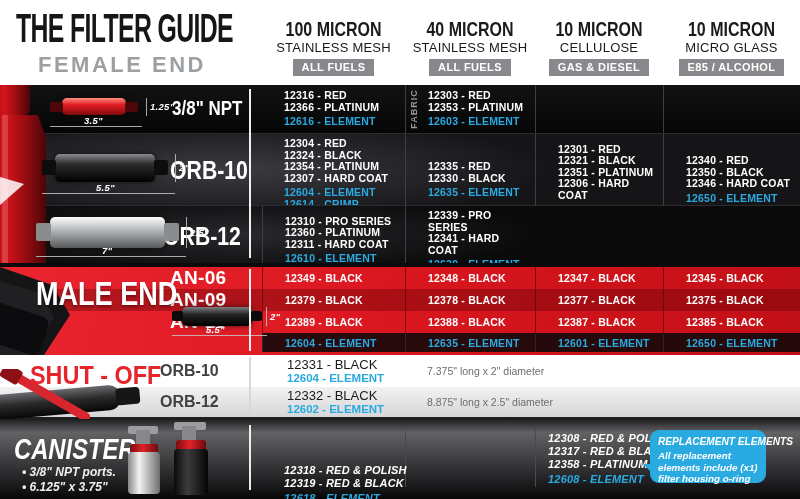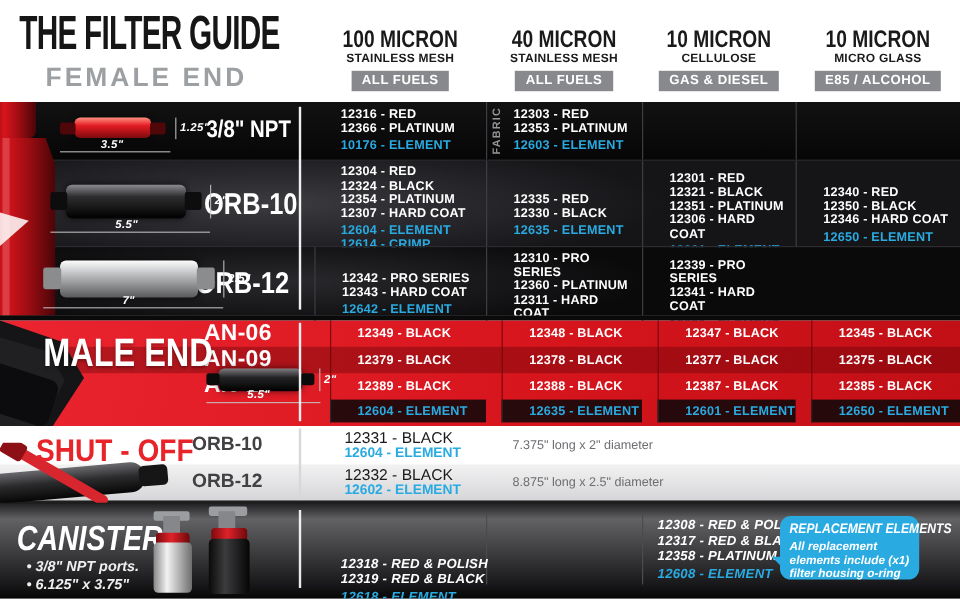--- a/index.html
+++ b/index.html
@@ -8,21 +8,21 @@
   
   .hdr{position:absolute;left:0;top:0;width:800px;height:85px;background:#fff;}
   .title{position:absolute;left:16px;top:6px;font-size:40px;font-weight:800;color:#161616;
          transform:scaleX(.62);transform-origin:left top;letter-spacing:-1px;white-space:nowrap;}
   .subtitle{position:absolute;left:38px;top:52px;font-size:22px;font-weight:800;color:#9da0a3;
             letter-spacing:2.5px;white-space:nowrap;}
   .cols{position:absolute;left:262px;top:0;width:538px;height:85px;display:grid;
         grid-template-columns:143px 130px 128px 137px;align-items:end;padding-bottom:9px;
         box-sizing:border-box;text-align:center;}
   .micron{font-size:20px;font-weight:800;color:#1a1a1a;transform:scaleX(.8);white-space:nowrap;}
-  .media{font-size:10px;font-weight:700;color:#1a1a1a;letter-spacing:.2px;margin-top:-1px;white-space:nowrap;}
+  .media{font-size:13px;font-weight:400;color:#1a1a1a;letter-spacing:.2px;margin-top:-1px;white-space:nowrap;}
   .badge{display:inline-block;background:#88898c;color:#fff;font-weight:800;font-size:11px;
          padding:2px 9px 3px;margin-top:4px;letter-spacing:.4px;white-space:nowrap;}
   
   .parts{color:#fff;font-weight:800;font-size:10.5px;line-height:11.5px;white-space:pre-line;letter-spacing:.2px;}
   .elements{color:#29abe2;font-weight:800;font-size:10.5px;line-height:11.5px;white-space:pre-line;
             margin-top:3px;letter-spacing:.2px;}
   
   .female{position:absolute;left:0;top:85px;width:800px;height:178px;background:#0a0a0b;}
   .frow{display:grid;grid-template-columns:262px 143px 130px 128px 137px;position:relative;box-sizing:border-box;}
   .frow1{height:48px;background:linear-gradient(180deg,#121213,#060607);}
@@ -46,21 +46,21 @@
   .male{position:absolute;left:0;top:263px;width:800px;height:92px;box-sizing:border-box;border-top:4px solid #0a0a0a;
         background:linear-gradient(100deg,#ec2530 0%,#d7151d 55%,#c10f16 100%);}
   .mtitle{position:absolute;left:36px;top:8px;font-size:33px;font-weight:800;color:#fff;
           transform:scaleX(.82);transform-origin:left top;white-space:nowrap;text-shadow:0 2px 3px rgba(0,0,0,.35);z-index:2;}
   .mrow{display:grid;grid-template-columns:262px 143px 130px 128px 137px;height:22px;position:relative;}
   .mrow.dark{background:rgba(70,0,4,.32);}
   .mrow.mel{height:19px;}
   .mlabelcell{padding-left:170px;display:flex;align-items:center;}
   .anlabel{color:#fff;font-weight:800;font-size:19px;letter-spacing:.3px;}
   .mcell{padding-left:22px;display:flex;align-items:center;color:#fff;font-weight:800;font-size:10.5px;
-         letter-spacing:.2px;border-left:1px solid rgba(110,6,10,.85);height:100%;box-sizing:border-box;margin-left:13px;}
+         letter-spacing:.2px;border-left:1px solid rgba(110,6,10,.85);height:100%;box-sizing:border-box;}
   .mel .mcell{background:rgba(8,8,9,.85);color:#29abe2;border-left-color:#27272a;}
   
   .shutoff{position:absolute;left:0;top:355px;width:800px;height:65px;background:#fff;}
   .stitle{position:absolute;left:30px;top:5px;font-size:26px;font-weight:800;color:#e8242b;
           transform:scaleX(.9);transform-origin:left top;white-space:nowrap;z-index:2;}
   .srow{display:grid;grid-template-columns:262px 165px 283px 1fr;height:32px;box-sizing:border-box;}
   .srow2{height:30px;background:linear-gradient(180deg,#f2f2f3,#d6d6d8);}
   .slabelcell{padding-left:160px;display:flex;align-items:center;font-weight:800;font-size:16px;color:#414042;}
   .spartcell{padding-left:25px;display:flex;flex-direction:column;justify-content:center;}
   .spart{font-size:13px;font-weight:400;color:#1a1a1a;line-height:14px;}
@@ -144,21 +144,21 @@
       <span class="fc" style="left:125px;top:17px;width:13px;height:10px;background:#4f0709"></span>
       <span class="ln" style="left:146px;top:13px;width:1px;height:18px"></span>
       <span class="dt" style="left:150px;top:16px">1.25"</span>
       <span class="ln" style="left:50px;top:41px;width:92px;height:1px"></span>
       <span class="dt" style="left:84px;top:30px">3.5"</span>
       <span class="rlabel" style="left:172px;top:12px;font-size:20px">3/8" NPT</span>
     </div>
     <div class="cell">
       <div class="parts">12316 - RED
 12366 - PLATINUM</div>
-      <div class="elements">10176 - ELEMENT</div>
+      <div class="elements">12616 - ELEMENT</div>
     </div>
     <div class="cell bl rel">
       <span class="fabric">FABRIC</span>
       <div class="parts">12303 - RED
 12353 - PLATINUM</div>
       <div class="elements">12603 - ELEMENT</div>
     </div>
     <div class="cell bl">
       <div class="parts"></div>
       <div class="elements"></div>
@@ -211,25 +211,20 @@
   <div class="frow frow3">
     <div class="lcell">
       <span class="fb" style="left:50px;top:11px;width:115px;height:31px;background:linear-gradient(180deg,#fdfdfd 0%,#babbbd 40%,#58595b 100%)"></span>
       <span class="fc" style="left:36px;top:17px;width:15px;height:18px;background:#8a8c8e"></span>
       <span class="fc" style="left:164px;top:17px;width:15px;height:18px;background:#8a8c8e"></span>
       <span class="ln" style="left:186px;top:11px;width:1px;height:31px"></span>
       <span class="dt" style="left:190px;top:21px">2.5"</span>
       <span class="ln" style="left:36px;top:50px;width:150px;height:1px"></span>
       <span class="dt" style="left:102px;top:39px">7"</span>
       <span class="rlabel" style="left:163px;top:16px;font-size:25px">ORB-12</span>
-    </div>
-    <div class="cell bl">
-      <div class="parts">12342 - PRO SERIES
-12343 - HARD COAT</div>
-      <div class="elements">12642 - ELEMENT</div>
     </div>
     <div class="cell bl">
       <div class="parts">12310 - PRO SERIES
 12360 - PLATINUM
 12311 - HARD COAT</div>
       <div class="elements">12610 - ELEMENT</div>
     </div>
     <div class="cell bl">
       <div class="parts">12339 - PRO SERIES
 12341 - HARD COAT</div>

